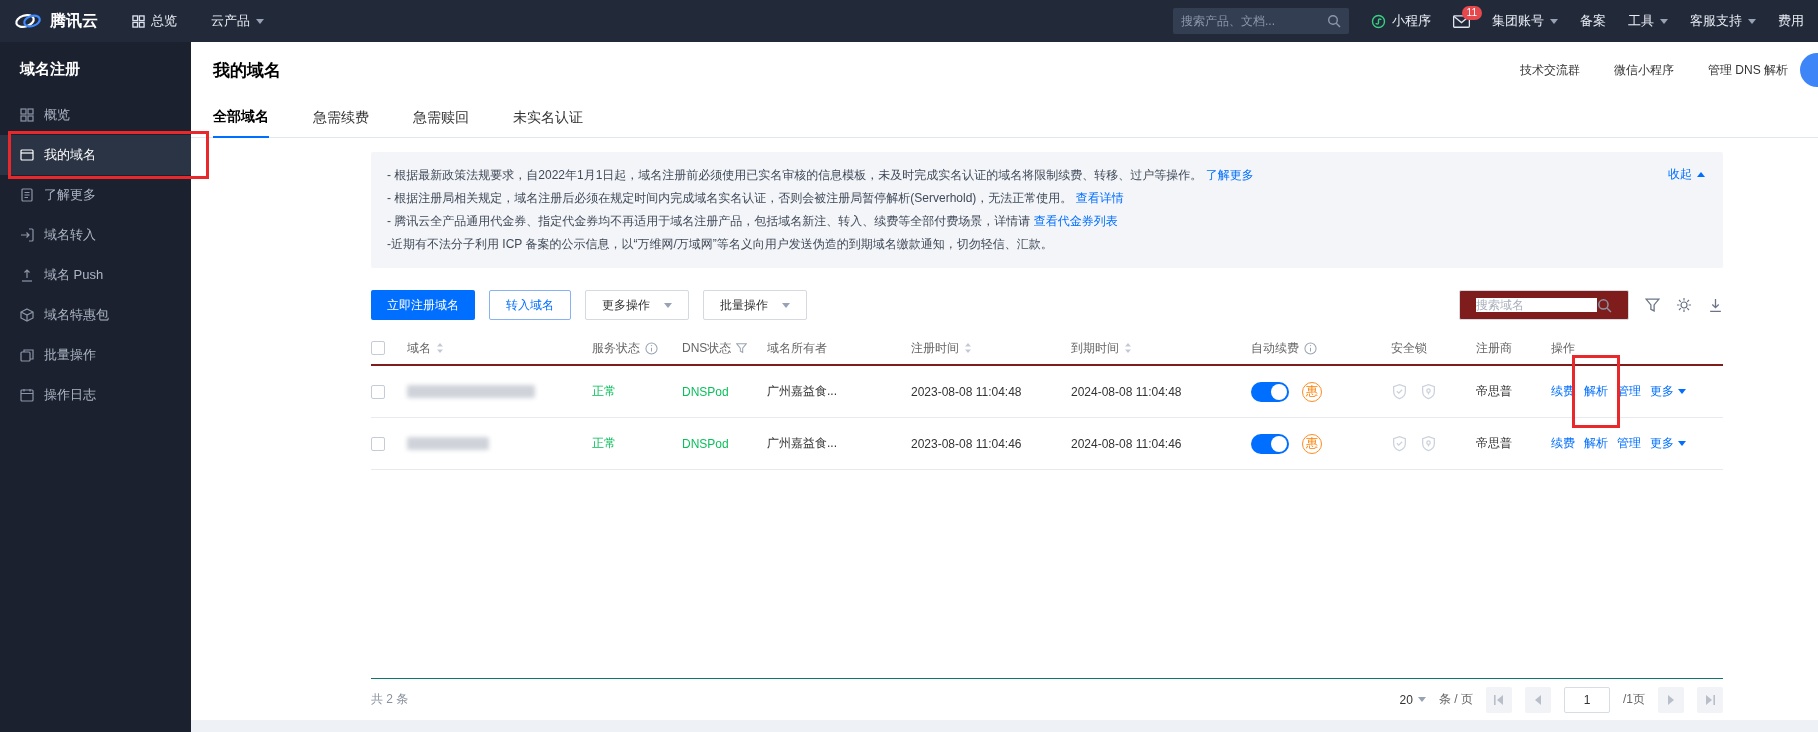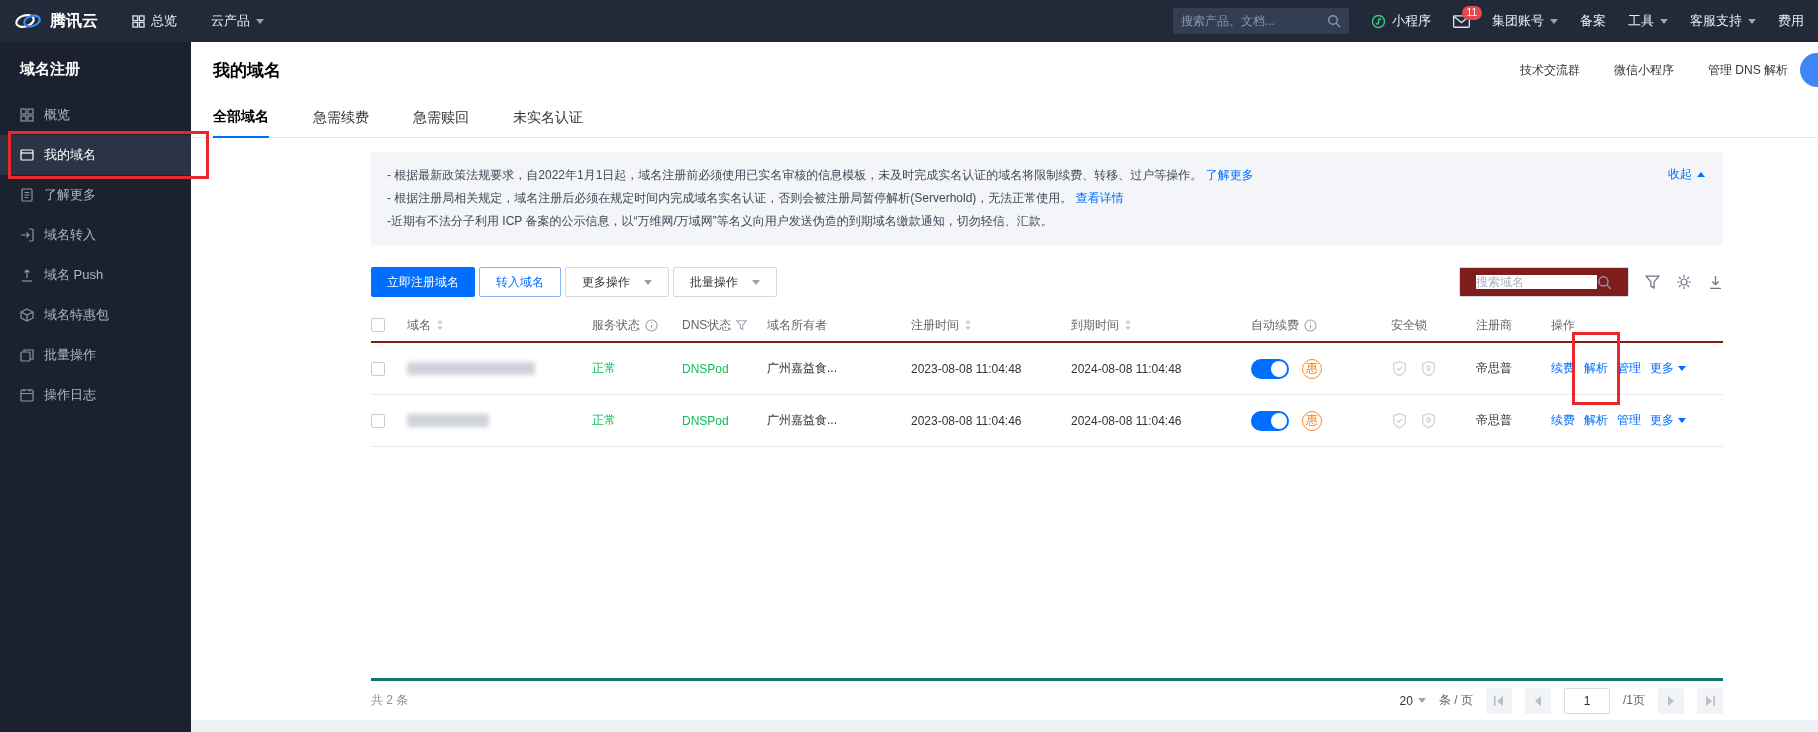--- a/index.html
+++ b/index.html
@@ -55,21 +55,21 @@
   .content { flex:1; background:#fff; position:relative; }
   .container { margin-left:180px; width:1352px; }
 
   
   .notice { margin-top:14px; background:#f3f5f8; border-radius:2px; padding:12px 110px 12px 16px; position:relative; }
   .notice-line { line-height:23px; color:#404a59; }
   .notice-line a { color:#006eff; text-decoration:none; cursor:default; }
   .collapse { position:absolute; right:18px; top:14px; color:#006eff; display:flex; align-items:center; gap:5px; }
 
   
-  .toolbar { margin-top:22px; display:flex; align-items:center; gap:4px; }
+  .toolbar { margin-top:22px; display:flex; align-items:center; gap:14px; }
   .btn { height:30px; padding:0 16px; display:inline-flex; align-items:center; justify-content:center; border-radius:2px; font-size:12px; cursor:default; }
   .btn-primary { background:#006eff; color:#fff; }
   .btn-outline { background:#fff; border:1px solid #87b3f3; color:#006eff; }
   .btn-plain { background:#fff; border:1px solid #d5d9e0; color:#333; gap:14px; }
   .tools-right { margin-left:auto; display:flex; align-items:center; gap:16px; color:#6b7486; }
   .dm-search { width:170px; height:30px; border:1px solid #d5d9e0; border-radius:2px; display:flex; align-items:center; padding:0 16px; background:#7f1d1d; }
   .dm-search input { flex:1; border:none; outline:none; font-size:12px; color:#333; min-width:0; }
   .dm-search input::placeholder { color:#aab1bd; }
 
   
@@ -86,21 +86,21 @@
   .toggle { width:38px; height:20px; border-radius:10px; background:#006eff; position:relative; cursor:default; }
   .toggle::after { content:""; position:absolute; right:2px; top:2px; width:16px; height:16px; border-radius:50%; background:#fff; }
   .promo { width:20px; height:20px; border-radius:50%; border:1px solid #ff8b1f; color:#ff7d00; background:#fff;
     display:inline-flex; align-items:center; justify-content:center; font-size:12px; margin-left:8px; }
   .ops { gap:9px; }
   .ops a { color:#006eff; text-decoration:none; cursor:default; display:inline-flex; align-items:center; gap:4px; }
   .rel { position:relative; }
   .shields { gap:12px; }
 
   
-  .tfoot { position:absolute; bottom:0; left:180px; width:1352px; height:42px; border-top:3px solid #0f766e;
+  .tfoot { position:absolute; bottom:0; left:180px; width:1352px; height:42px; border-top:1px solid #0f766e;
     display:flex; align-items:center; justify-content:space-between; color:#8a919e; background:#fff; }
   .pager { display:flex; align-items:center; gap:13px; color:#666;justify-content:flex-end; }
   .pg-size { display:flex; align-items:center; gap:5px; color:#333; }
   .pg-btn { width:26px; height:26px; background:#f2f3f6; border-radius:2px; display:flex; align-items:center;
     justify-content:center; color:#b9bfca; font-size:10px; cursor:default; }
   .pg-page { width:46px; height:26px; border:1px solid #d8dce3; border-radius:2px; text-align:center; color:#333; font-size:12px; }
   .bottom-gap { height:12px; background:#eef1f6; }
   .sort-ico { display:inline-flex; }
 </style>
 </head>
@@ -271,20 +271,24 @@
         <div class="notice">
           <div class="notice-line">
             <span>- 根据最新政策法规要求，自2022年1月1日起，域名注册前必须使用已实名审核的信息模板，未及时完成实名认证的域名将限制续费、转移、过户等操作。</span>
             <a>了解更多</a>
           </div>
           <div class="notice-line">
             <span>- 根据注册局相关规定，域名注册后必须在规定时间内完成域名实名认证，否则会被注册局暂停解析(Serverhold)，无法正常使用。</span>
             <a>查看详情</a>
           </div>
           <div class="notice-line">
+            <span>- 腾讯云全产品通用代金券、指定代金券均不再适用于域名注册产品，包括域名新注、转入、续费等全部付费场景，详情请</span>
+            <a>查看代金券列表</a>
+          </div>
+          <div class="notice-line">
             <span>-近期有不法分子利用 ICP 备案的公示信息，以“万维网/万域网”等名义向用户发送伪造的到期域名缴款通知，切勿轻信、汇款。</span>
           </div>
           <div class="collapse">
             <span>收起</span>
             <span class="caret-up-blue"></span>
           </div>
         </div>
 
         <div class="toolbar">
           <div class="btn btn-primary">立即注册域名</div>

